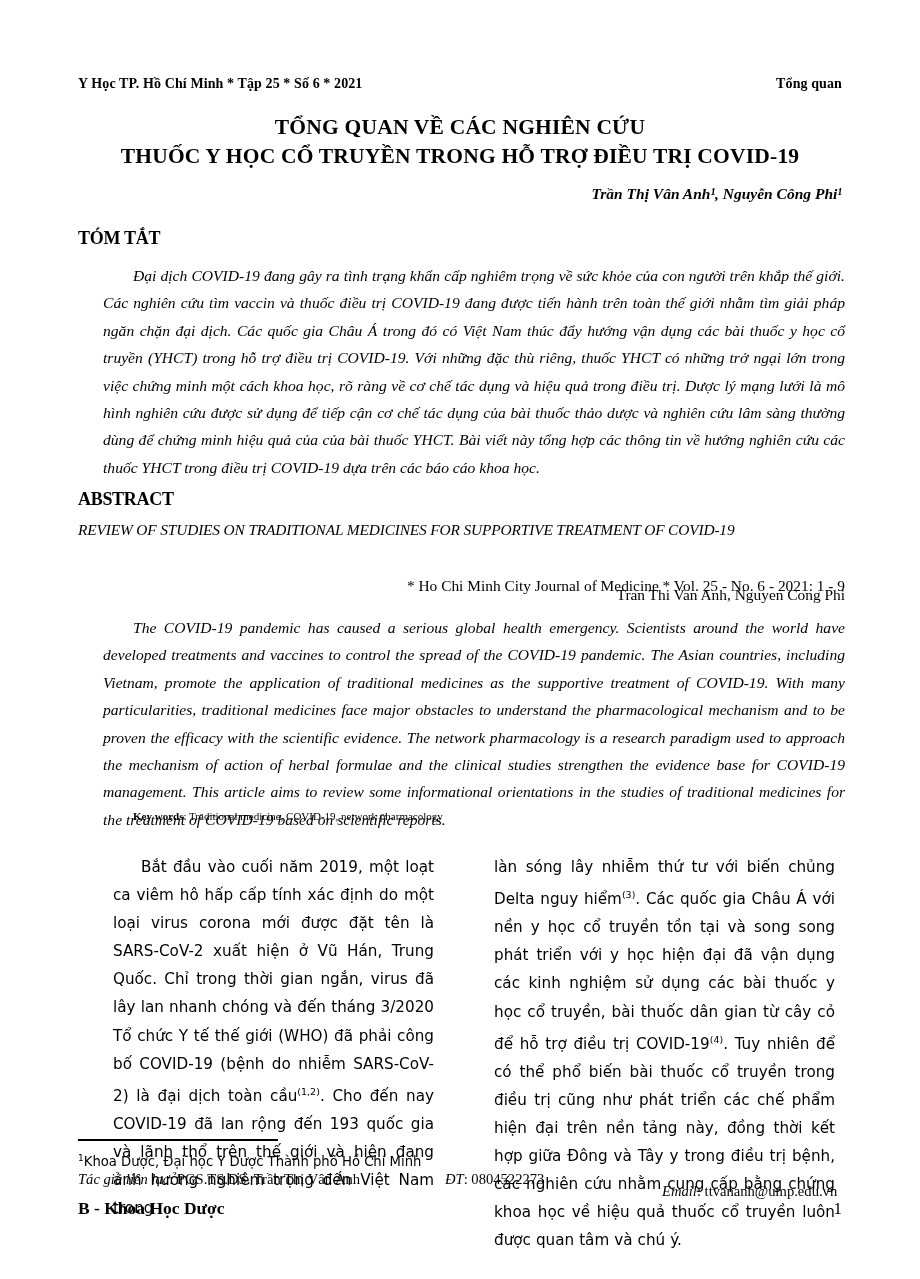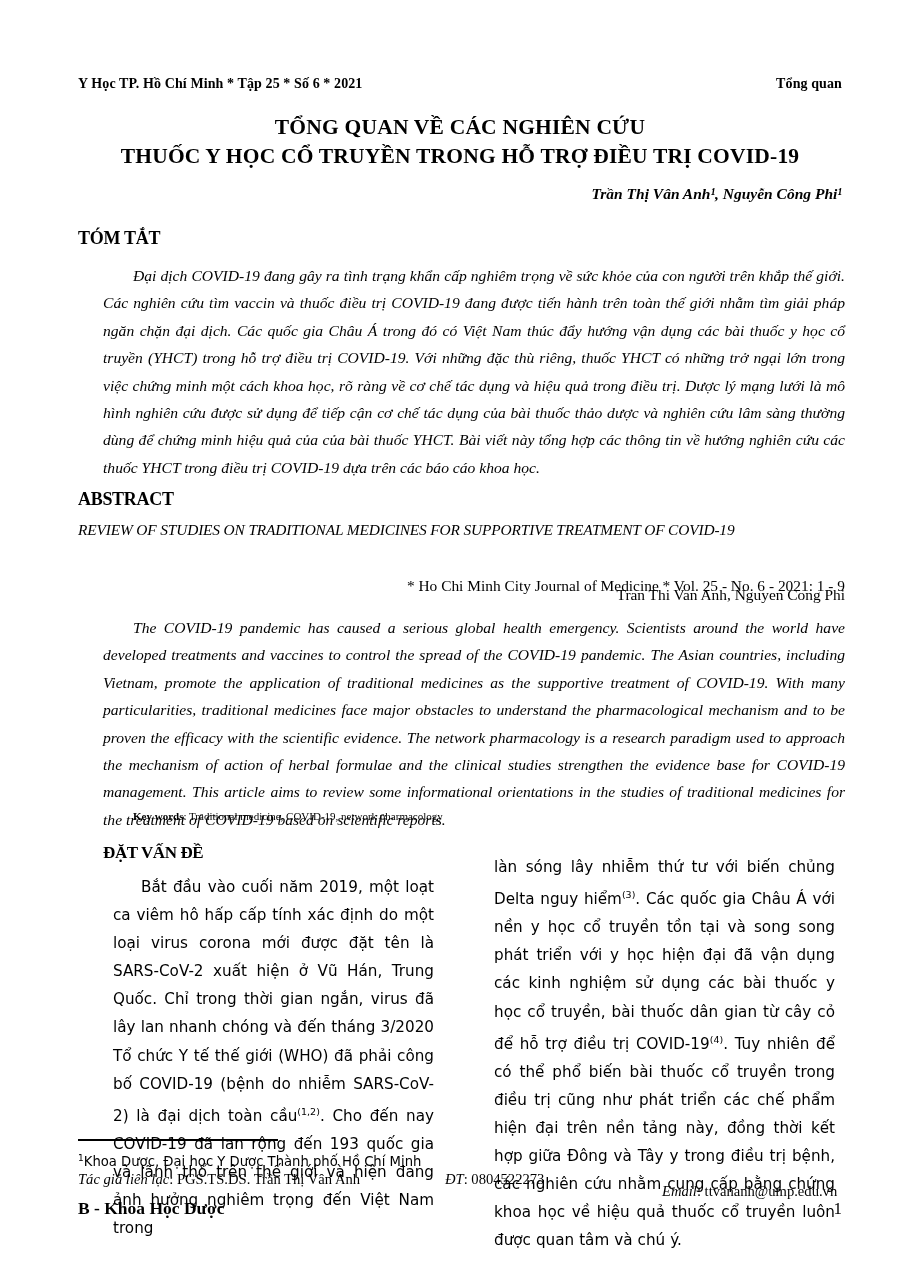--- a/index.html
+++ b/index.html
@@ -240,21 +240,20 @@
   <div class="sec-head abs-en-head">ABSTRACT</div>
   <div class="abs-en-title">REVIEW OF STUDIES ON TRADITIONAL MEDICINES FOR SUPPORTIVE TREATMENT OF COVID-19</div>
   <div class="abs-en-authors">Tran Thi Van Anh, Nguyen Cong Phi</div>
   <div class="abs-en-journal">* Ho Chi Minh City Journal of Medicine * Vol. 25 - No. 6 - 2021: 1 - 9</div>
   <div class="abs-en-body">The COVID-19 pandemic has caused a serious global health emergency. Scientists around the world have developed treatments and vaccines to control the spread of the COVID-19 pandemic. The Asian countries, including Vietnam, promote the application of traditional medicines as the supportive treatment of COVID-19. With many particularities, traditional medicines face major obstacles to understand the pharmacological mechanism and to be proven the efficacy with the scientific evidence. The network pharmacology is a research paradigm used to approach the mechanism of action of herbal formulae and the clinical studies strengthen the evidence base for COVID-19 management. This article aims to review some informational orientations in the studies of traditional medicines for the treatment of COVID-19 based on scientific reports.</div>
   <div class="keywords-en">
     <b>Key words</b><span>: </span><span>Traditional medicine, COVID-19, network pharmacology</span>
   </div>
 
   <div class="col-left">
-    <div class="body-head">ĐẶT VẤN ĐỀ</div>
     <p class="body-par"><span>Bắt đầu vào cuối năm 2019, một loạt ca viêm hô hấp cấp tính xác định do một loại virus corona mới được đặt tên là SARS-CoV-2 xuất hiện ở Vũ Hán, Trung Quốc. Chỉ trong thời gian ngắn, virus đã lây lan nhanh chóng và đến tháng 3/2020 Tổ chức Y tế thế giới (WHO) đã phải công bố COVID-19 (bệnh do nhiễm SARS-CoV-2) là đại dịch toàn cầu</span><sup>(1,2)</sup><span>. Cho đến nay COVID-19 đã lan rộng đến 193 quốc gia và lãnh thổ trên thế giới và hiện đang ảnh hưởng nghiêm trọng đến Việt Nam trong</span></p>
   </div>
 
   <div class="col-right">
     <p class="body-par no-indent"><span>làn sóng lây nhiễm thứ tư với biến chủng Delta nguy hiểm</span><sup>(3)</sup><span>. Các quốc gia Châu Á với nền y học cổ truyền tồn tại và song song phát triển với y học hiện đại đã vận dụng các kinh nghiệm sử dụng các bài thuốc y học cổ truyền, bài thuốc dân gian từ cây cỏ để hỗ trợ điều trị COVID-19</span><sup>(4)</sup><span>. Tuy nhiên để có thể phổ biến bài thuốc cổ truyền trong điều trị cũng như phát triển các chế phẩm hiện đại trên nền tảng này, đồng thời kết hợp giữa Đông và Tây y trong điều trị bệnh, các nghiên cứu nhằm cung cấp bằng chứng khoa học về hiệu quả thuốc cổ truyền luôn được quan tâm và chú ý.</span></p>
   </div>
 
   <div class="footnote-rule"></div>
   <div class="footnote"><sup>1</sup><span>Khoa Dược, Đại học Y Dược Thành phố Hồ Chí Minh</span></div>
   <div class="contact-row">

